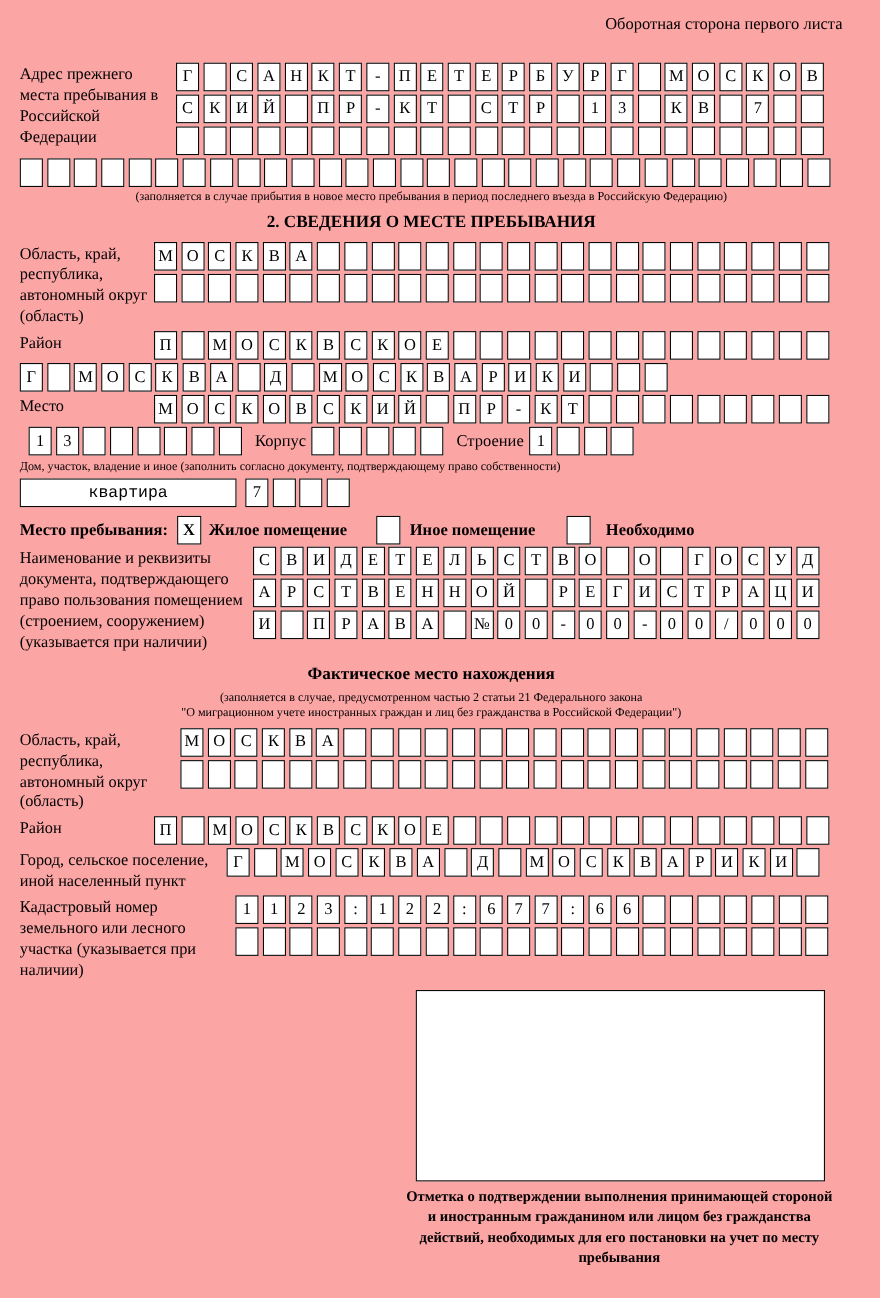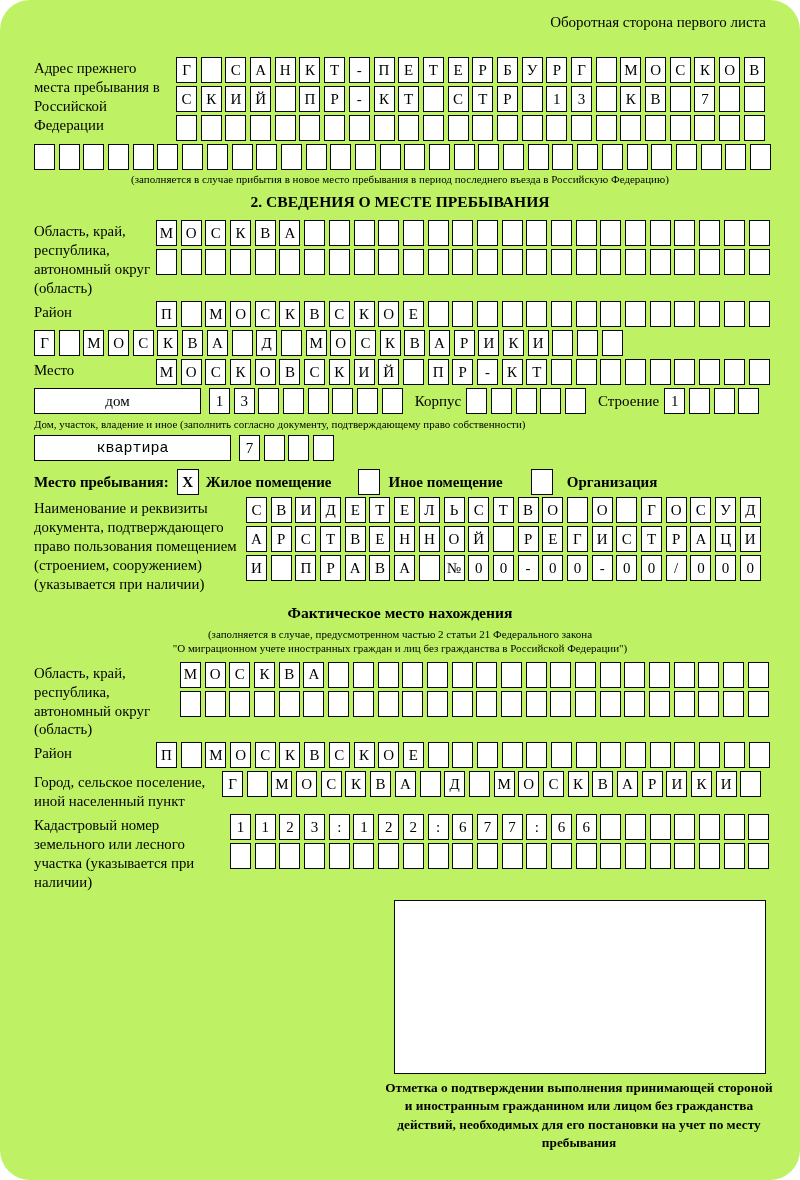--- a/index.html
+++ b/index.html
@@ -1,20 +1,19 @@
 <!DOCTYPE html>
 <html><head>
 <meta charset="utf-8">
 <style>
   html,body{margin:0;padding:0;background:#fff;}
   .page{
     width:800px;height:1180px;box-sizing:border-box;
-    padding:14px 34px 0 34px;overflow:hidden;background:#bef264;color:#000;
+    padding:14px 34px 0 18px;overflow:hidden;background:#fca5a5;color:#000;
     font-family:"Liberation Serif",serif;
-    border-radius:30px;
   }
   .hnote{text-align:right;font-size:15px;margin-bottom:26px;}
   .field{display:flex;align-items:flex-start;margin-bottom:3px;}
   .flabel{font-size:14.8px;line-height:1.28;flex:none;padding-top:2px;}
   .rows{display:flex;flex-direction:column;gap:3px;}
   .boxrow{display:flex;gap:3.7px;flex:none;}
   .cbox{
     width:21px;height:26px;box-sizing:border-box;border:1.6px solid #0a0a0a;
     display:flex;align-items:center;justify-content:center;
     font-size:15px;flex:none;background:#fff;
@@ -310,21 +309,20 @@
         <span class="cbox"></span>
         <span class="cbox"></span>
         <span class="cbox"></span>
         <span class="cbox"></span>
         <span class="cbox"></span>
         <span class="cbox"></span>
       </div>
   </div>
 
   <div class="houserow">
-    <div class="labelbox" style="width:167px;">дом</div>
     <div class="boxrow" style="margin-left:8px;">
         <span class="cbox">1</span>
         <span class="cbox">3</span>
         <span class="cbox"></span>
         <span class="cbox"></span>
         <span class="cbox"></span>
         <span class="cbox"></span>
         <span class="cbox"></span>
         <span class="cbox"></span>
       </div>
@@ -356,21 +354,21 @@
       </div>
   </div>
 
   <div class="stayrow">
     <span>Место пребывания:</span>
     <span class="ckbox" style="margin-left:8px;">X</span>
     <span style="margin-left:7px;">Жилое помещение</span>
     <span class="ckbox" style="margin-left:26px;"> </span>
     <span style="margin-left:9px;">Иное помещение</span>
     <span class="ckbox" style="margin-left:28px;"> </span>
-    <span style="margin-left:14px;">Организация</span>
+    <span style="margin-left:14px;">Необходимо</span>
   </div>
 
   <div class="field">
     <div class="flabel" style="width:212px;">Наименование и реквизиты документа, подтверждающего право пользования помещением (строением, сооружением) (указывается при наличии)</div>
     <div class="rows">
       <div class="boxrow">
           <span class="cbox">С</span>
           <span class="cbox">В</span>
           <span class="cbox">И</span>
           <span class="cbox">Д</span>

